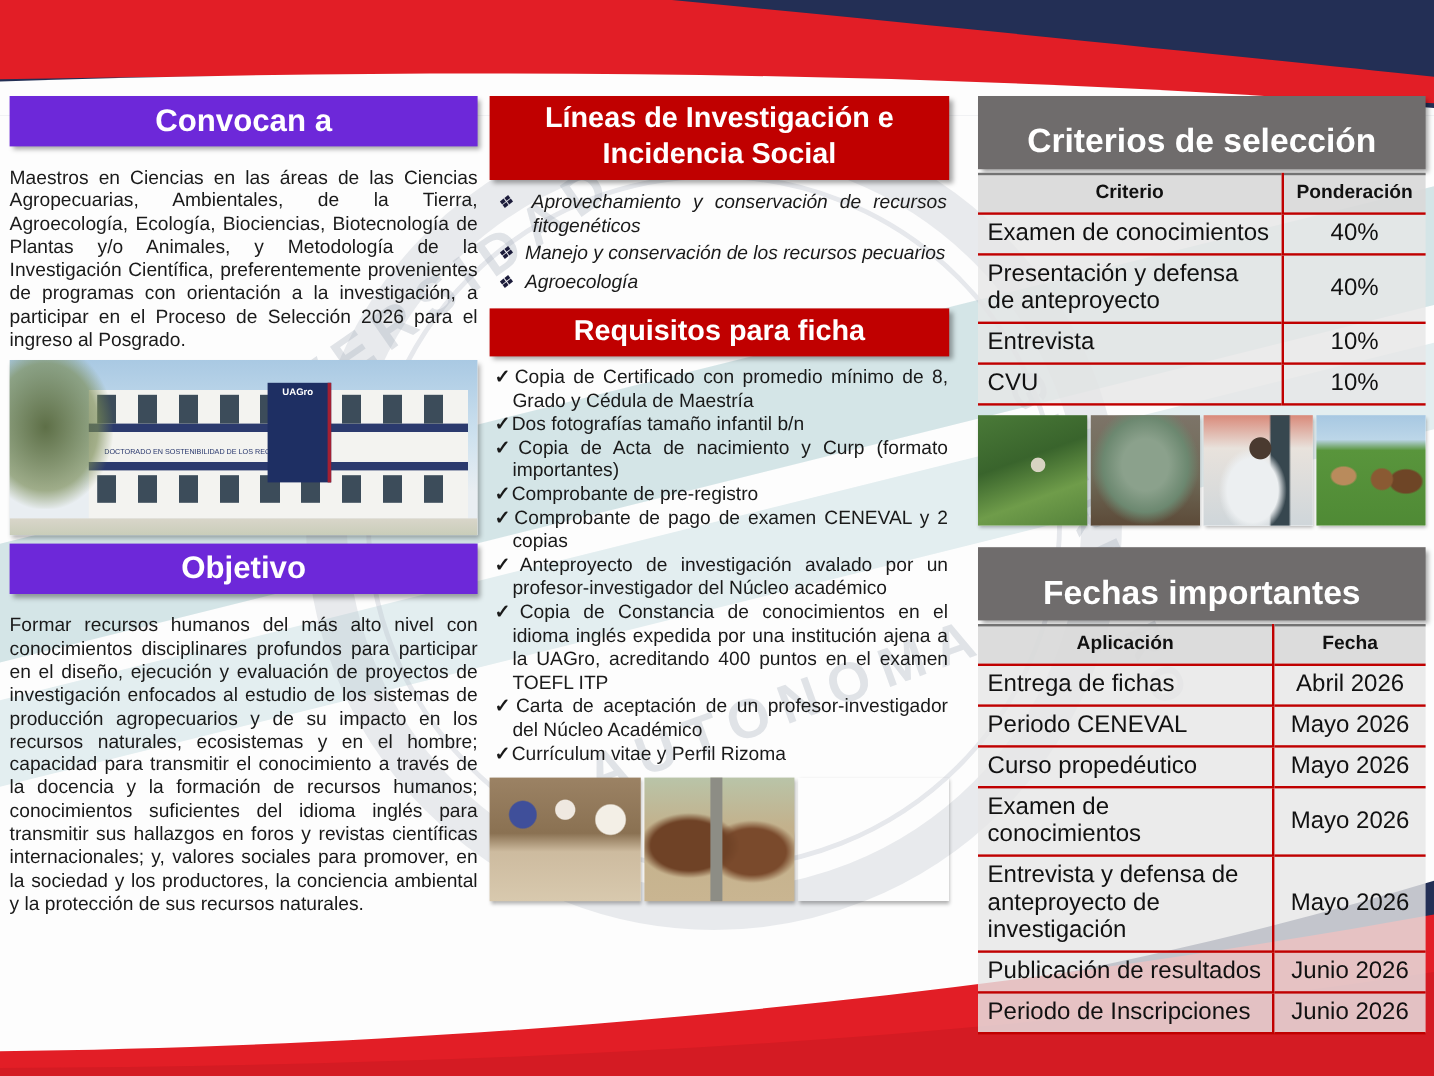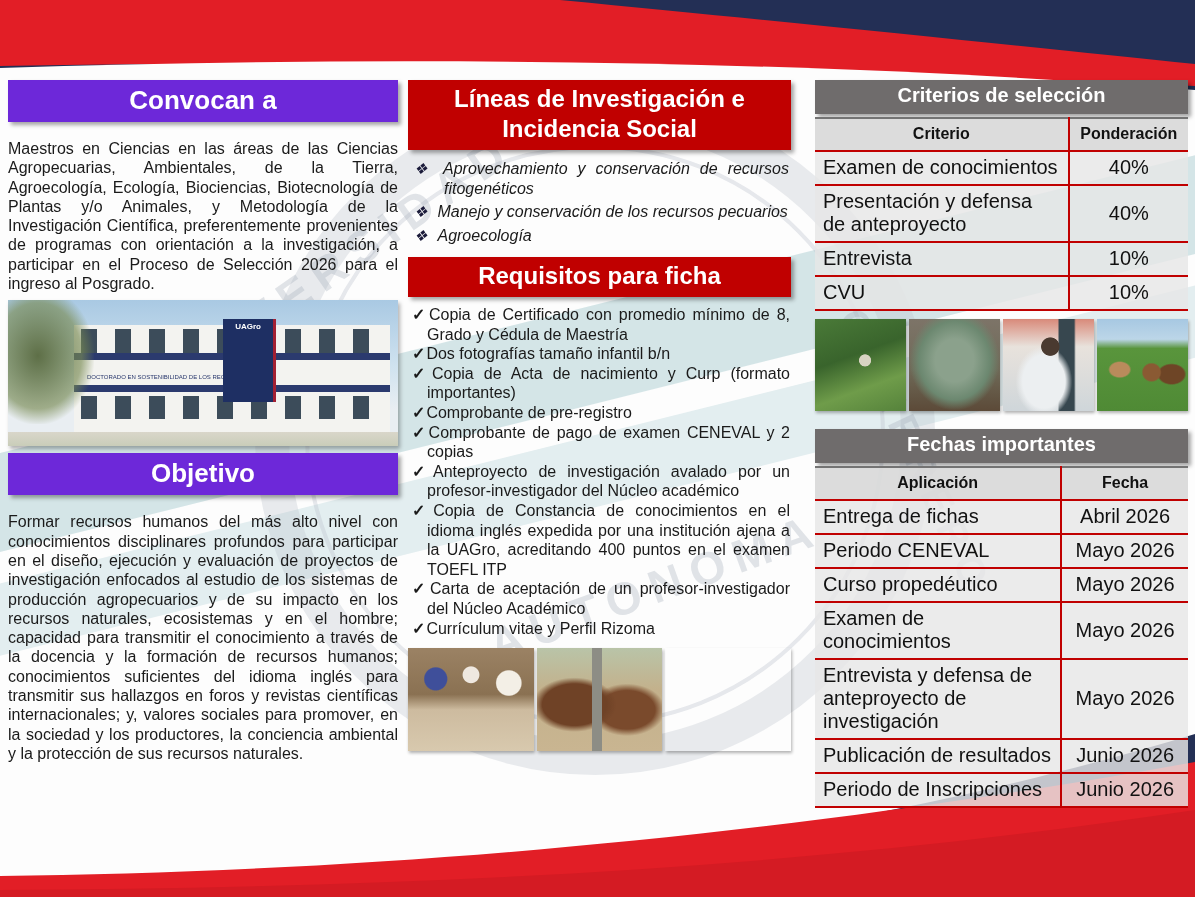--- a/index.html
+++ b/index.html
@@ -26,21 +26,21 @@
 
   
   .col { position:absolute; top:80px; z-index:2; }
   .col-left  { left:8px;   width:390px; }
   .col-mid   { left:408px; width:383px; }
   .col-right { left:815px; width:373px; }
 
   .hd { color:#ffffff; font-weight:bold; text-align:center; box-shadow:3px 3px 4px rgba(0,0,0,0.35); }
   .hd.navy { background:#6d28d9; font-size:26px; padding:5px 4px 6px; }
   .hd.red  { background:#C00000; font-size:24px; padding:4px 10px 6px; line-height:1.25; }
-  .hd.gray { background:#6F6C6C; font-size:20px; padding:4px 4px 7px; }
+  .hd.gray { background:#6F6C6C; font-size:28px; padding:22px 4px 7px; }
 
   .body-text { margin-top:17px; color:#1A1A1A; font-size:16px; line-height:19.3px; text-align:justify; }
 
   
   .photo-frame { position:relative; margin-top:7px; width:390px; height:146px; background:#e9eef2; overflow:hidden;
                  box-shadow:2px 3px 4px rgba(0,0,0,0.3); }
   .bp-sky { position:absolute; inset:0; background:linear-gradient(180deg,#a9c9e3 0%,#cfe2ef 45%,#e9eef2 75%); }
   .bp-bldg { position:absolute; left:17%; right:2%; top:17%; bottom:10%; background:#f3f3f0; }
   .bp-stripe { position:absolute; left:0; right:0; height:7px; background:#2b3a6e; }
   .bp-win { position:absolute; left:2%; right:2%; height:22%;

